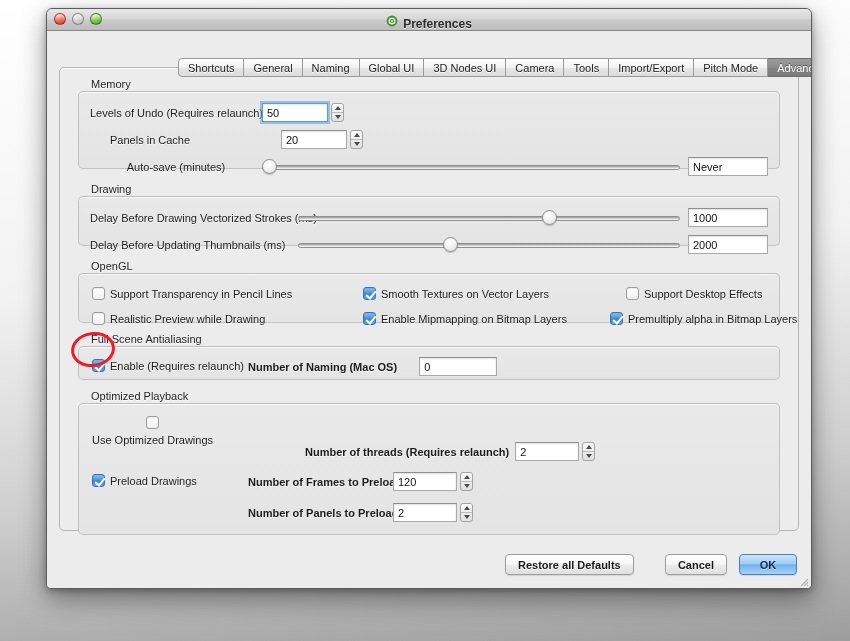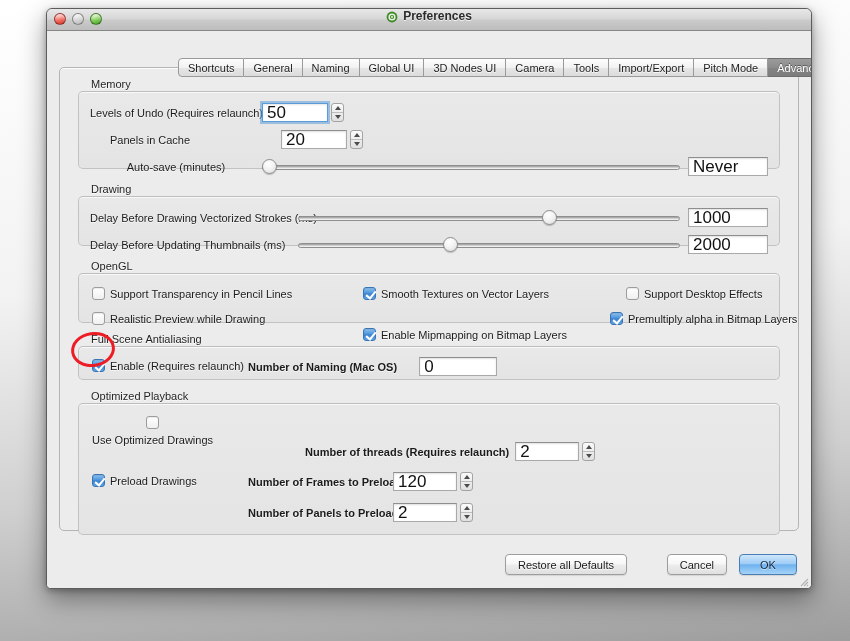--- a/index.html
+++ b/index.html
@@ -39,21 +39,21 @@
     width: 12px; height: 12px; border-radius: 50%;
     border: 1px solid rgba(0,0,0,.35);
     box-shadow: inset 0 5px 4px -3px rgba(255,255,255,.9);
   }
   .light.close { background: radial-gradient(circle at 38% 30%, #ff8d82, #e24b3f 68%, #b8352c); }
   .light.min   { background: radial-gradient(circle at 38% 30%, #e3e3e3, #c6c6c6 68%, #ababab); }
   .light.zoom  { background: radial-gradient(circle at 38% 30%, #a8e87a, #5eb33a 68%, #3f8a26); }
 
   #title-wrap {
     position: absolute; left: 0; right: 0; top: 0; height: 22px;
-    display: flex; align-items: flex-start; justify-content: center; gap: 5px;
+    display: flex; align-items: flex-end; justify-content: center; gap: 5px;
     pointer-events: none;
   }
   #title-text {
     font-size: 12px; font-weight: bold; color: #2b2b2b;
     text-shadow: 0 1px 0 rgba(255,255,255,.75);
   }
 
   
   #winbody {
     position: relative;
@@ -125,21 +125,21 @@
   .lbl.bold { font-weight: bold; }
 
   
   .field {
     height: 19px;
     background: #ffffff;
     border: 1px solid #a9a9a9;
     border-top-color: #8e8e8e;
     display: flex; align-items: center;
     padding: 0 4px;
-    font-size: 17px; color: #111;
+    font-size: 11px; color: #111;
     box-shadow: inset 0 1px 2px rgba(0,0,0,.13);
   }
   .field.focused {
     border-color: #5b9bd8;
     box-shadow: 0 0 0 2px rgba(92,155,215,.55), inset 0 1px 2px rgba(0,0,0,.10);
   }
 
   
   .stepper {
     width: 13px; height: 19px; margin-left: 3px;
@@ -201,20 +201,21 @@
     height: 21px; min-width: 60px;
     display: flex; align-items: center; justify-content: center;
     padding: 0 12px;
     font-size: 11px; color: #1a1a1a;
     border: 1px solid #9d9d9d;
     border-radius: 4px;
     background: linear-gradient(to bottom, #ffffff 0%, #f6f6f6 48%, #ececec 52%, #e0e0e0 100%);
     text-shadow: 0 1px 0 rgba(255,255,255,.85);
     box-shadow: 0 1px 1px rgba(0,0,0,.10);
     white-space: nowrap;
+    font-weight: bold;
   }
   .btn.default {
     color: #10243c;
     border-color: #4a7fb5;
     background: linear-gradient(to bottom, #cfe6fb 0%, #9fcdf6 45%, #6fb2ef 52%, #a6d3f7 100%);
     text-shadow: 0 1px 0 rgba(255,255,255,.55);
   }
   #restore-defaults { position: absolute; left: 458px; bottom: 14px; }
 
   
@@ -350,21 +351,21 @@
         </div>
         <div class="cb-row" style="position:absolute; left:532px; top:27px;padding-left:16px;">
           <span class="cb"></span>
           <span class="lbl">Support Desktop Effects</span>
         </div>
 
         <div class="cb-row" style="position:absolute; left:14px; top:52px;">
           <span class="cb"></span>
           <span class="lbl">Realistic Preview while Drawing</span>
         </div>
-        <div class="cb-row" style="position:absolute; left:285px; top:68px;">
+        <div class="cb-row" style="position:absolute; left:285px; top:52px;">
           <span class="cb checked"></span>
           <span class="lbl">Enable Mipmapping on Bitmap Layers</span>
         </div>
         <div class="cb-row" style="position:absolute; left:532px; top:52px;">
           <span class="cb checked"></span>
           <span class="lbl">Premultiply alpha in Bitmap Layers</span>
         </div>
       </div>
 
       <div class="group" style="left:18px; top:265px; right:18px; height:47px;">

